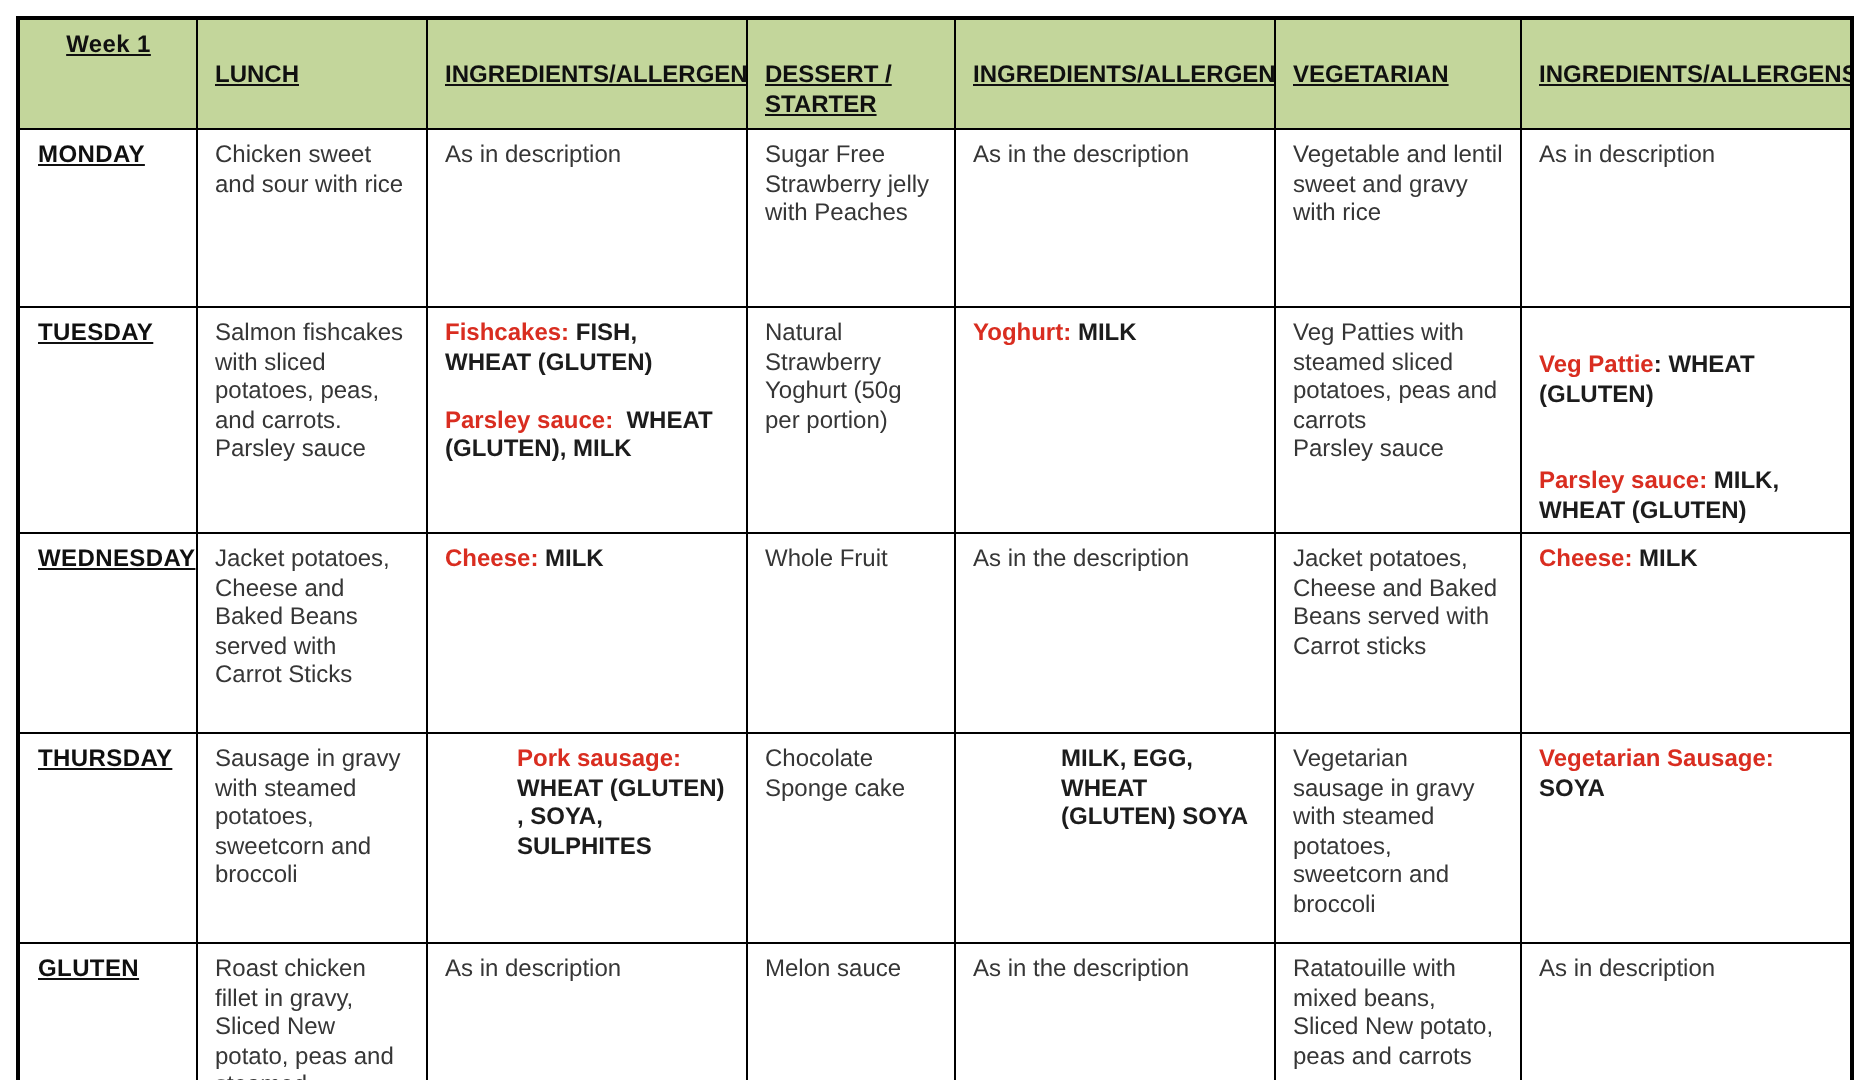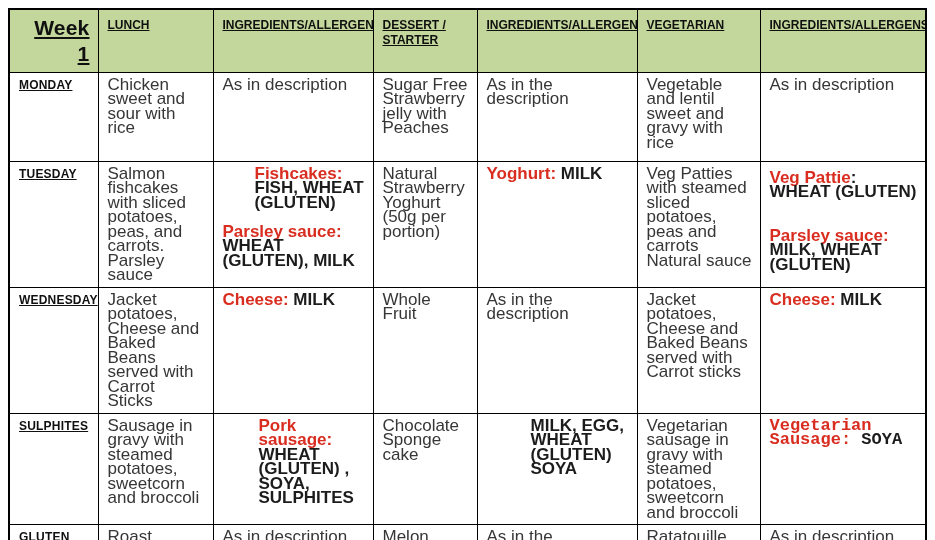--- a/index.html
+++ b/index.html
@@ -38,43 +38,43 @@
     overflow:hidden;
   }
   thead tr{height:31px;background:var(--header-bg);}
   thead th{
     font-size:12px;
     font-weight:700;
     color:#101010;
     text-decoration:underline;
     white-space:pre-line;
     line-height:1.25;
-    padding-top:8px;
+    padding-top:20px;
   }
   th.week-cell{
-    text-align:right;
-    font-size:21px;
+    text-align:center;
+    font-size:12px;
     letter-spacing:.2px;
     padding-top:5px;
   }
   tbody tr:nth-child(1){height:89px;}
   tbody tr:nth-child(2){height:88px;}
   tbody tr:nth-child(3){height:100px;}
   tbody tr:nth-child(4){height:105px;}
   tbody tr:nth-child(5){height:102px;}
 
   td.day-cell{
     font-size:12px;
     font-weight:700;
     color:#101010;
     text-decoration:underline;
     letter-spacing:.2px;
   }
   td.body-cell{
-    font-size:17px;
+    font-size:12px;
     line-height:14.5px;
     color:var(--text);
     white-space:pre-wrap;
   }
   td.body-cell .entry{white-space:pre-wrap;}
   .lbl{color:var(--red);font-weight:700;}
   .val{color:var(--bold-text);font-weight:700;}
 </style>
 </head>
 <body>
@@ -109,44 +109,44 @@
           <td class="body-cell">As in description</td>
           <td class="body-cell">Sugar Free Strawberry jelly with Peaches</td>
           <td class="body-cell">As in the description</td>
           <td class="body-cell">Vegetable and lentil sweet and gravy with rice</td>
           <td class="body-cell">As in description</td>
         </tr>
         <tr>
           <td class="day-cell">TUESDAY</td>
           <td class="body-cell">Salmon fishcakes with sliced potatoes, peas, and carrots.
 Parsley sauce</td>
-          <td class="body-cell"><div class="entry" style="margin-top: 0px; margin-left: 32px;"><span class="lbl">Fishcakes:</span><span class="val"> FISH, WHEAT (GLUTEN)</span></div><div class="entry" style="margin-top: 14.5px;"><span class="lbl">Parsley sauce:</span><span class="val">  WHEAT (GLUTEN), MILK</span></div></td>
+          <td class="body-cell"><div class="entry" style="margin-top: 0px;"><span class="lbl">Fishcakes:</span><span class="val"> FISH, WHEAT (GLUTEN)</span></div><div class="entry" style="margin-top: 14.5px;"><span class="lbl">Parsley sauce:</span><span class="val">  WHEAT (GLUTEN), MILK</span></div></td>
           <td class="body-cell">Natural Strawberry Yoghurt (50g per portion)</td>
           <td class="body-cell"><div class="entry" style="margin-top: 0px;"><span class="lbl">Yoghurt:</span><span class="val"> MILK</span></div></td>
           <td class="body-cell">Veg Patties with steamed sliced potatoes, peas and carrots
-Natural sauce</td>
-          <td class="body-cell"><div class="entry" style="margin-top: 4px;"><span class="lbl">Veg Pattie</span><span class="val">: WHEAT (GLUTEN)</span></div><div class="entry" style="margin-top: 29px;"><span class="lbl">Parsley sauce:</span><span class="val"> MILK, WHEAT (GLUTEN)</span></div></td>
+Parsley sauce</td>
+          <td class="body-cell"><div class="entry" style="margin-top: 16px;"><span class="lbl">Veg Pattie</span><span class="val">: WHEAT (GLUTEN)</span></div><div class="entry" style="margin-top: 29px;"><span class="lbl">Parsley sauce:</span><span class="val"> MILK, WHEAT (GLUTEN)</span></div></td>
         </tr>
         <tr>
           <td class="day-cell">WEDNESDAY</td>
           <td class="body-cell">Jacket potatoes, Cheese and Baked Beans served with Carrot Sticks</td>
           <td class="body-cell"><div class="entry" style="margin-top: 0px;"><span class="lbl">Cheese:</span><span class="val"> MILK</span></div></td>
           <td class="body-cell">Whole Fruit</td>
           <td class="body-cell">As in the description</td>
           <td class="body-cell">Jacket potatoes, Cheese and Baked Beans served with Carrot sticks</td>
           <td class="body-cell"><div class="entry" style="margin-top: 0px;"><span class="lbl">Cheese:</span><span class="val"> MILK</span></div></td>
         </tr>
         <tr>
-          <td class="day-cell">SULPHITES</td>
+          <td class="day-cell">THURSDAY</td>
           <td class="body-cell">Sausage in gravy with steamed potatoes, sweetcorn and broccoli</td>
           <td class="body-cell"><div class="entry" style="margin-top: 0px; margin-left: 36px;"><span class="lbl">Pork sausage:</span><span class="val"> WHEAT (GLUTEN) , SOYA, SULPHITES</span></div></td>
           <td class="body-cell">Chocolate Sponge cake</td>
           <td class="body-cell"><div class="entry" style="margin-top: 0px; margin-left: 44px;"><span class="val">MILK, EGG, WHEAT (GLUTEN) SOYA</span></div></td>
           <td class="body-cell">Vegetarian sausage in gravy with steamed potatoes, sweetcorn and broccoli</td>
-          <td class="body-cell"><div class="entry" style="margin-top: 0px; font-family: Liberation Mono, monospace;"><span class="lbl">Vegetarian Sausage:</span><span class="val"> SOYA</span></div></td>
+          <td class="body-cell"><div class="entry" style="margin-top: 0px;"><span class="lbl">Vegetarian Sausage:</span><span class="val"> SOYA</span></div></td>
         </tr>
         <tr>
           <td class="day-cell">GLUTEN</td>
           <td class="body-cell">Roast chicken fillet in gravy, Sliced New potato, peas and steamed</td>
           <td class="body-cell">As in description</td>
           <td class="body-cell">Melon sauce</td>
           <td class="body-cell">As in the description</td>
           <td class="body-cell">Ratatouille with mixed beans, Sliced New potato, peas and carrots</td>
           <td class="body-cell">As in description</td>
         </tr>

